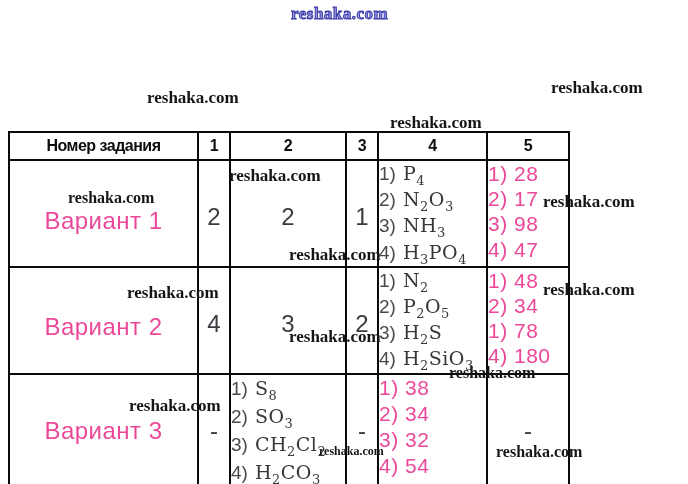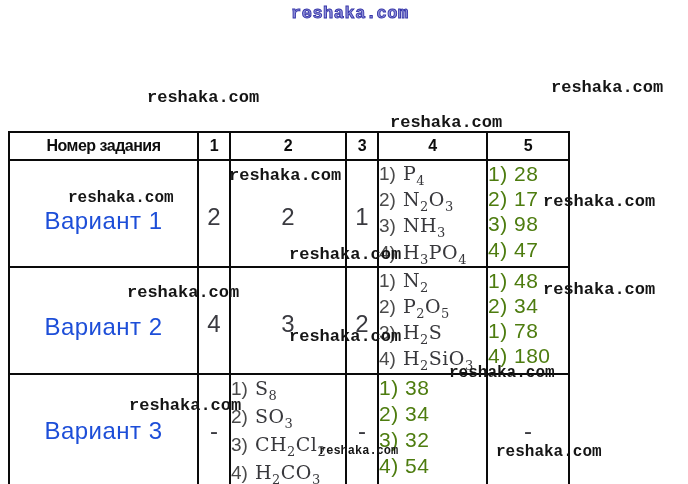--- a/index.html
+++ b/index.html
@@ -8,36 +8,36 @@
   .title{position:absolute;left:14px;top:24px;font-weight:bold;font-size:22px;line-height:30px;
          letter-spacing:-0.8px;color:#1c1c22;white-space:nowrap;}
   .title span{display:block;}
   table.answers{position:absolute;left:8px;top:131px;width:560px;border-collapse:collapse;
                 table-layout:fixed;}
   table.answers th,table.answers td{border:2px solid #0a0a0a;padding:0;overflow:hidden;}
   table.answers th{height:26px;font-size:16px;font-weight:bold;color:#0d0d0d;text-align:center;
                    letter-spacing:-0.5px;}
   tr.row0{height:100px;} tr.row1{height:103px;} tr.row2{height:105px;}
   td.label-cell{vertical-align:middle;text-align:center;}
-  .v-label{font-size:24px;color:#1d4ed8;letter-spacing:0.5px;}
+  .v-label{font-size:24px;color:#ec4899;letter-spacing:0.5px;}
   .row0 .v-label{padding-top:16px;} .row1 .v-label{padding-top:14px;}
   td.cell-plain{vertical-align:middle;text-align:center;}
   .plain-val{font-size:24px;color:#3a3a40;}
   .row0 td.cell-plain .plain-val,.row1 td.cell-plain .plain-val{padding-top:8px;}
   td.cell-formulas,td.cell-answers{vertical-align:top;padding:3px 0 0 12px;}
   .f-line{line-height:25.2px;white-space:nowrap;}
   .f-n{font-size:19px;color:#4a4a4a;margin-right:7px;}
   .formula{font-family:"DejaVu Serif",serif;font-size:19px;color:#38383c;
            letter-spacing:0.5px;}
   .f-sub{font-size:13px;position:relative;top:5px;line-height:0;}
-  .ans-line{font-size:21px;color:#4d7c0f;line-height:25.2px;letter-spacing:0.5px;}
+  .ans-line{font-size:21px;color:#ec4899;line-height:25.2px;letter-spacing:0.5px;}
   .row2 .ans-line,.row2 .f-line{line-height:26.2px;}
   .wm-layer{position:absolute;left:0;top:0;width:688px;height:484px;z-index:5;pointer-events:none;}
   .wm{position:absolute;font-weight:bold;color:#151515;white-space:nowrap;
-      font-family:Liberation Mono, monospace;text-align:right;}
+      font-family:Liberation Serif, serif;text-align:right;}
   .wm-blue{color:#8f8fd8;-webkit-text-stroke:0.9px #3434a8;letter-spacing:0.5px;}
 </style>
 </head>
 <body>
 
 <div class="page">
 
 
   <table class="answers">
     <colgroup>

